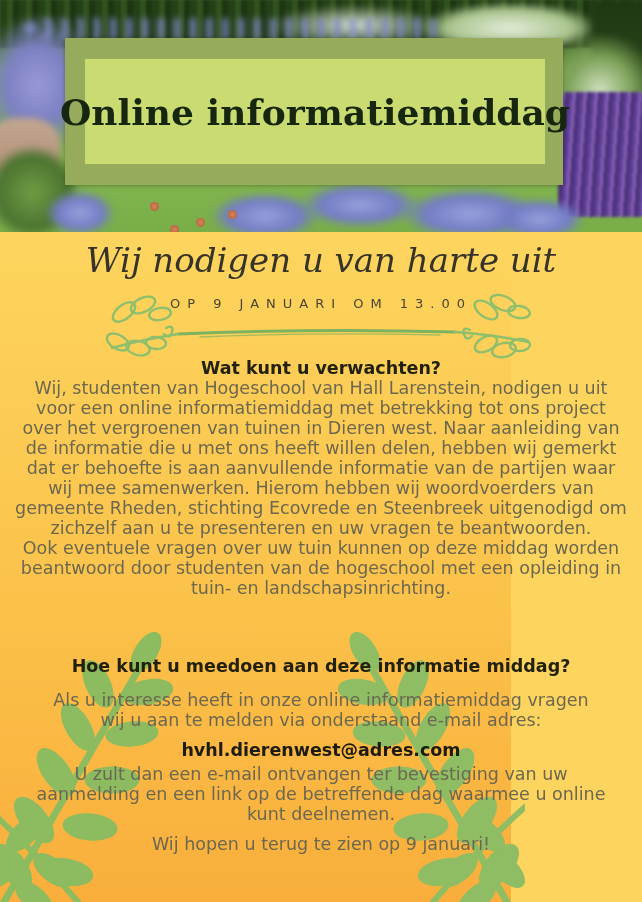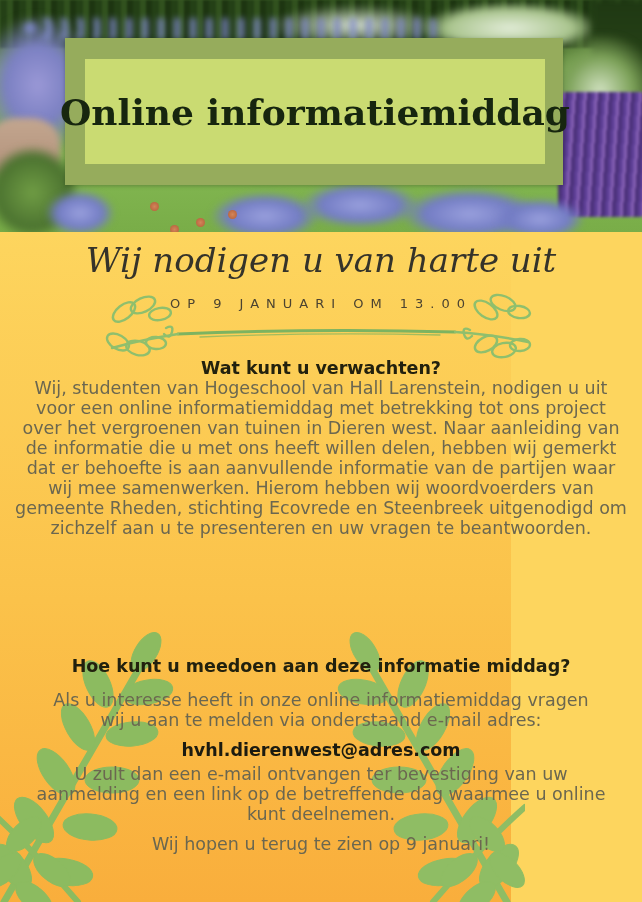--- a/index.html
+++ b/index.html
@@ -187,20 +187,21 @@
       </g>
     </svg>
 
     <div class="text-layer">
       <div class="abs script-heading">Wij nodigen u van harte uit</div>
       <div class="abs date-line">OP 9 JANUARI OM 13.00</div>
 
       <div class="abs heading-bold h-expect">Wat kunt u verwachten?</div>
       <div class="abs body-text expect-paras">
         <span>Wij, studenten van Hogeschool van Hall Larenstein, nodigen u uit voor een online informatiemiddag met betrekking tot ons project over het vergroenen van tuinen in Dieren west. Naar aanleiding van de informatie die u met ons heeft willen delen, hebben wij gemerkt dat er behoefte is aan aanvullende informatie van de partijen waar wij mee samenwerken. Hierom hebben wij woordvoerders van gemeente Rheden, stichting Ecovrede en Steenbreek uitgenodigd om zichzelf aan u te presenteren en uw vragen te beantwoorden.</span>
+        <span>Ook eventuele vragen over uw tuin kunnen op deze middag worden beantwoord door studenten van de hogeschool met een opleiding in tuin- en landschapsinrichting.</span>
       </div>
 
       <div class="abs heading-bold h-join">Hoe kunt u meedoen aan deze informatie middag?</div>
       <div class="abs body-text join-intro">Als u interesse heeft in onze online informatiemiddag vragen wij u aan te melden via onderstaand e-mail adres:</div>
       <div class="abs join-email">hvhl.dierenwest@adres.com</div>
       <div class="abs body-text join-confirm">U zult dan een e-mail ontvangen ter bevestiging van uw aanmelding en een link op de betreffende dag waarmee u online kunt deelnemen.</div>
 
       <div class="abs body-text closing-line">Wij hopen u terug te zien op 9 januari!</div>
     </div>
   </div>

